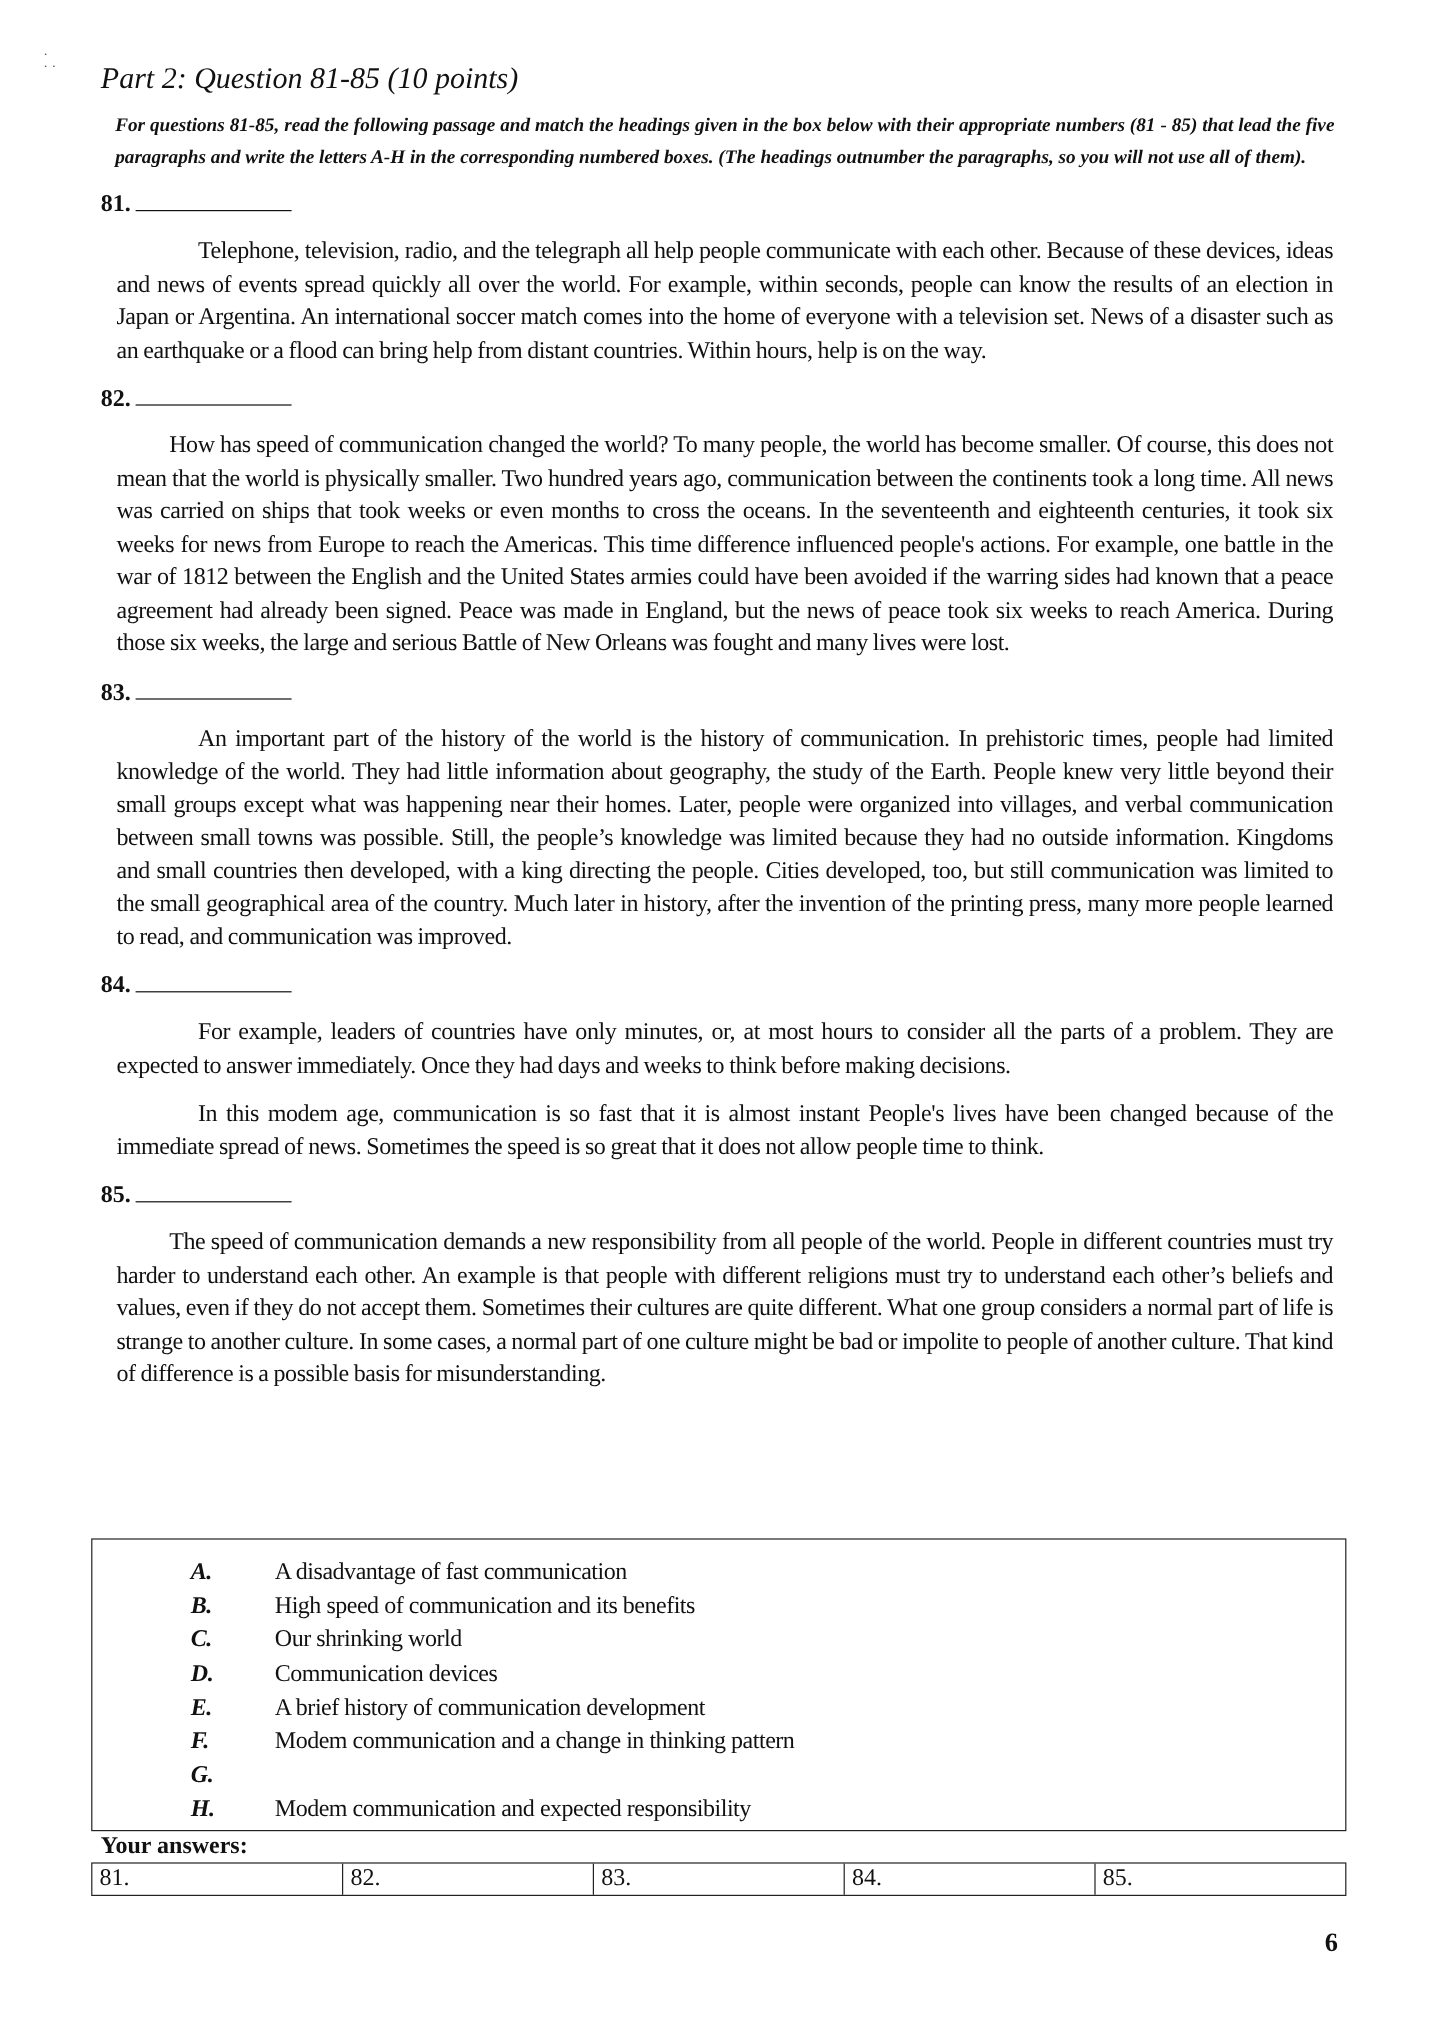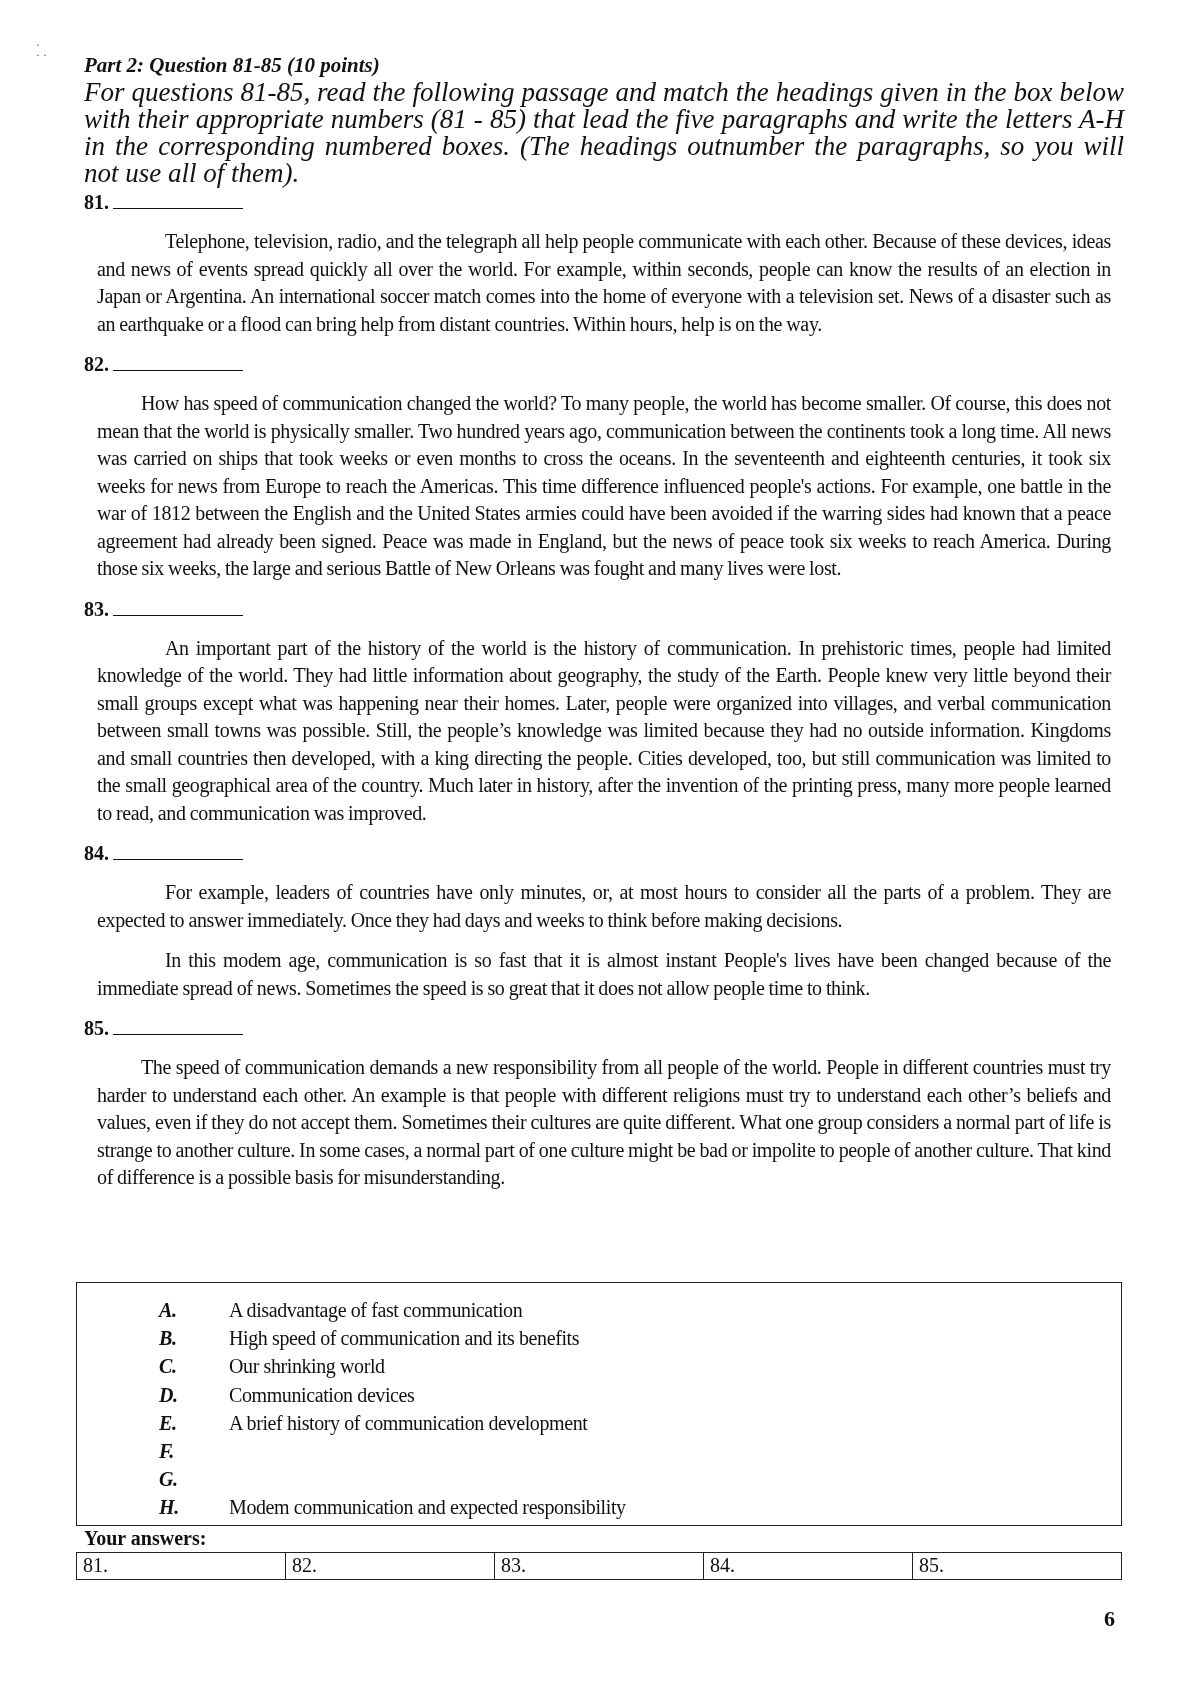--- a/index.html
+++ b/index.html
@@ -2,22 +2,22 @@
 <html><head>
   <meta charset="utf-8">
   <style>
     html, body { margin: 0; padding: 0; background: #ffffff; }
     body {
       width: 1193px; height: 1695px; position: relative; overflow: hidden;
       font-family: "Liberation Serif", serif; color: #111;
     }
     .specks { position: absolute; left: 36px; top: 40px; font-size: 12px; color: #555; line-height: 10px; }
     .page { position: absolute; left: 84px; top: 52px; width: 1040px; }
-    .title { font-weight: bold; font-style: italic; font-size: 21px; line-height: 27px; margin: 0; }
-    .instr { font-weight: normal; font-style: italic; font-size: 27px; line-height: 27px; text-align: justify; margin: 0; }
+    .title { font-weight: normal; font-style: italic; font-size: 25px; line-height: 27px; margin: 0; }
+    .instr { font-weight: bold; font-style: italic; font-size: 16px; line-height: 27px; text-align: justify; margin: 12px; }
     .qnum { font-weight: bold; font-size: 20px; line-height: 26px; margin: 2px 0 0 0; }
     .qnum .blank { display: inline-block; width: 130px; border-bottom: 1.5px solid #111; height: 18px; vertical-align: baseline; margin-left: 4px; }
     .para { font-size: 20px; line-height: 27.5px; text-align: justify; margin: 13px; letter-spacing: -0.35px; word-spacing: -0.5px; }
     .para.indent { text-indent: 68px; }
     .para.indent-s { text-indent: 44px; }
     .headings-box {
       position: absolute; left: 76px; top: 1282px; width: 1046px; height: 244px;
       border: 1.5px solid #222; box-sizing: border-box;
     }
     .headings-list { list-style: none; margin: 0; padding: 13px 0 0 82px; }
@@ -75,20 +75,21 @@
     <li>
         <span class="letter">D.</span>
         <span>Communication devices</span>
       </li>
     <li>
         <span class="letter">E.</span>
         <span>A brief history of communication development</span>
       </li>
     <li>
         <span class="letter">F.</span>
+        <span>Modem communication and a change in thinking pattern</span>
       </li>
     <li>
         <span class="letter">G.</span>
       </li>
     <li>
         <span class="letter">H.</span>
         <span>Modem communication and expected responsibility</span>
       </li>
   </ul>
 </div>

